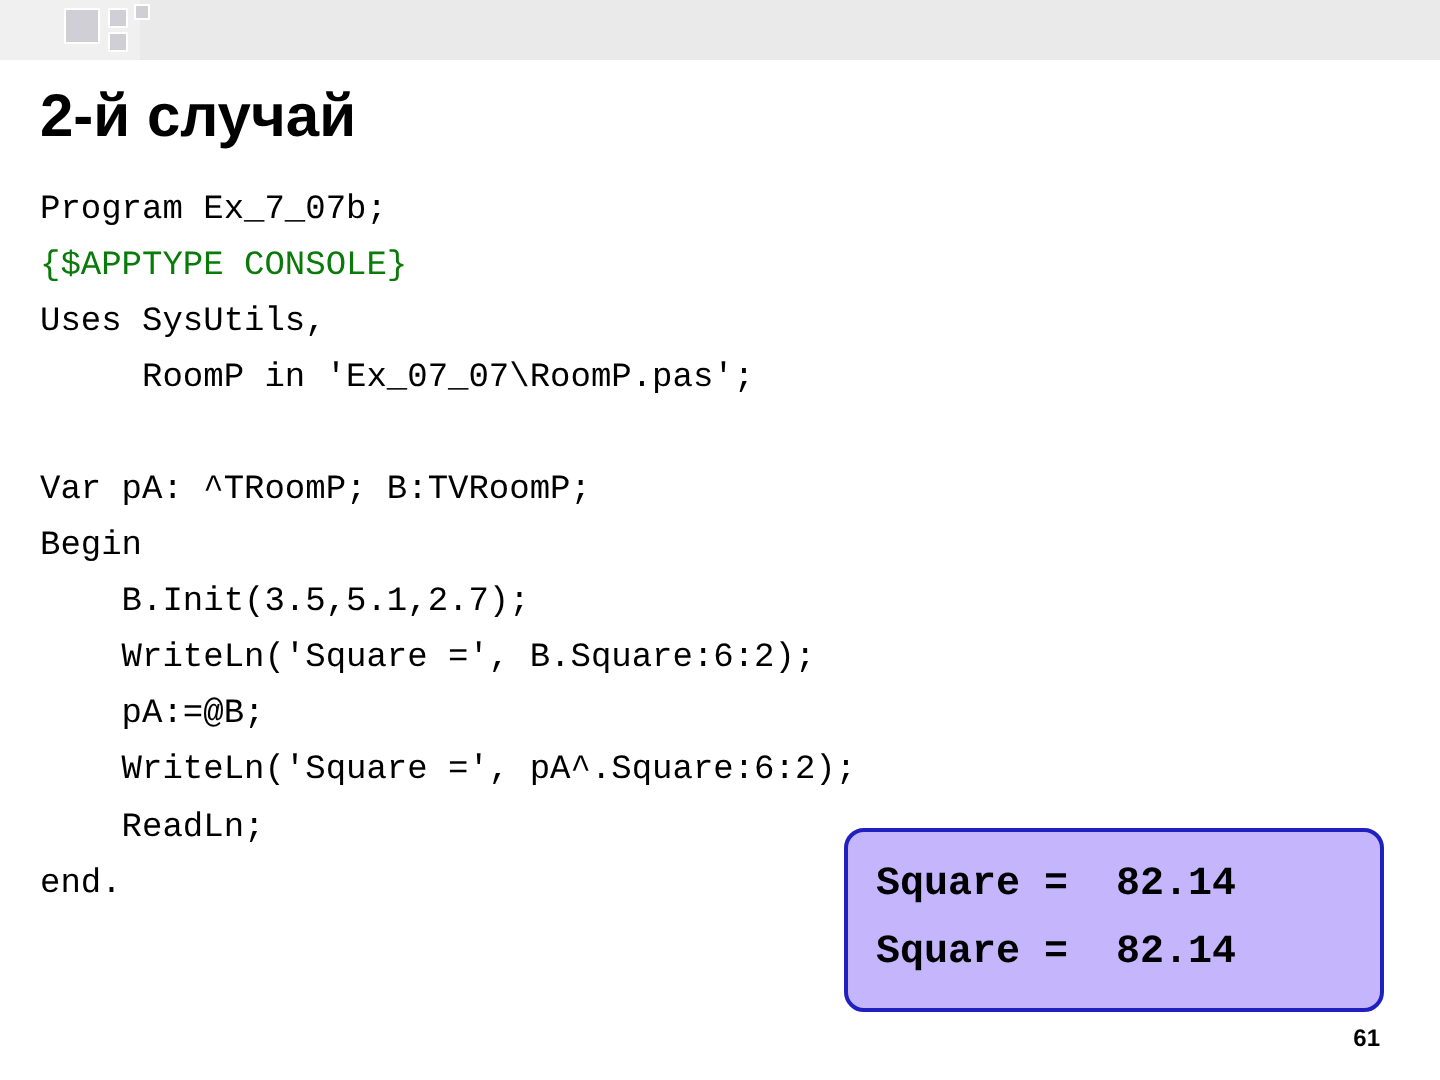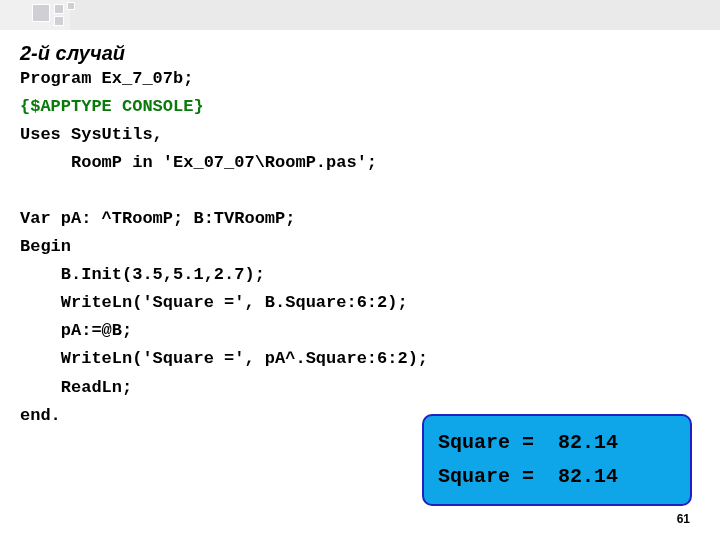--- a/index.html
+++ b/index.html
@@ -40,42 +40,42 @@
     .deco-2 { top: 4px; left: 54px; width: 10px; height: 10px; }
     .deco-3 { top: 16px; left: 54px; width: 10px; height: 10px; }
     .deco-4 { top: 2px; left: 67px; width: 8px; height: 8px; }
     .content {
       position: absolute;
       top: 42px;
       left: 20px;
       right: 20px;
     }
     .title {
-      font-size: 20px;
+      font-size: 30px;
       font-weight: bold;
       color: #000;
-      font-style: italic;
+      margin-bottom: 16px;
     }
     .code {
       font-family: "Courier New", monospace;
       font-size: 17px;
-      font-weight: bold;
+      font-weight: normal;
       line-height: 1.65;
       color: #000;
       white-space: pre;
     }
     .directive {
       color: #0a7a0a;
     }
     .output-box {
       position: absolute;
       right: 28px;
       bottom: 34px;
       width: 270px;
-      background: #0ea5e9;
+      background: #c4b5fd;
       border: 2px solid #2020c0;
       border-radius: 10px;
       padding: 10px 14px;
       font-family: "Courier New", monospace;
       font-size: 20px;
       font-weight: bold;
       color: #000;
       line-height: 1.7;
       white-space: pre;
     }

